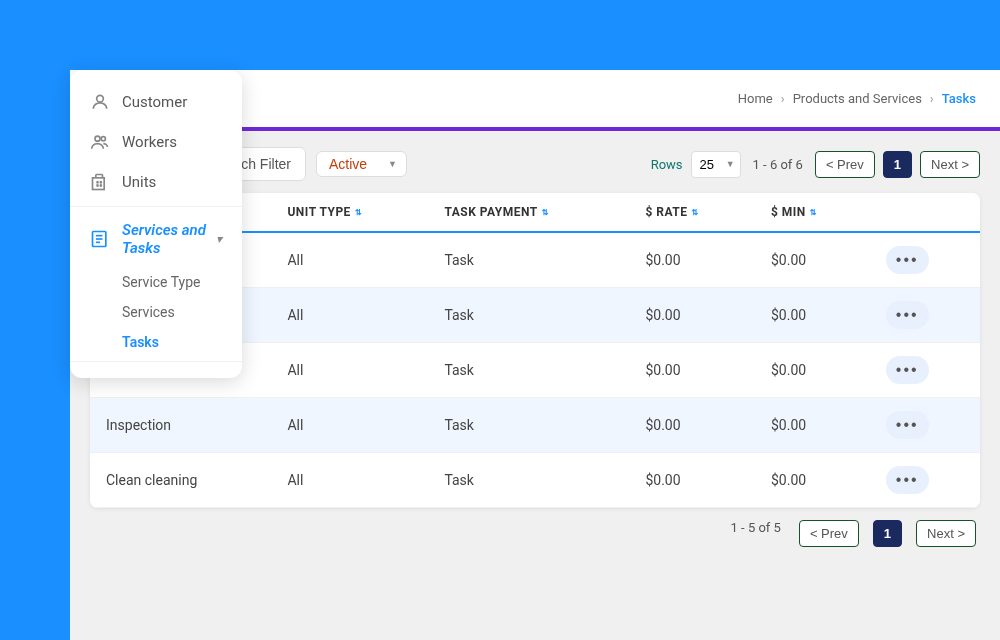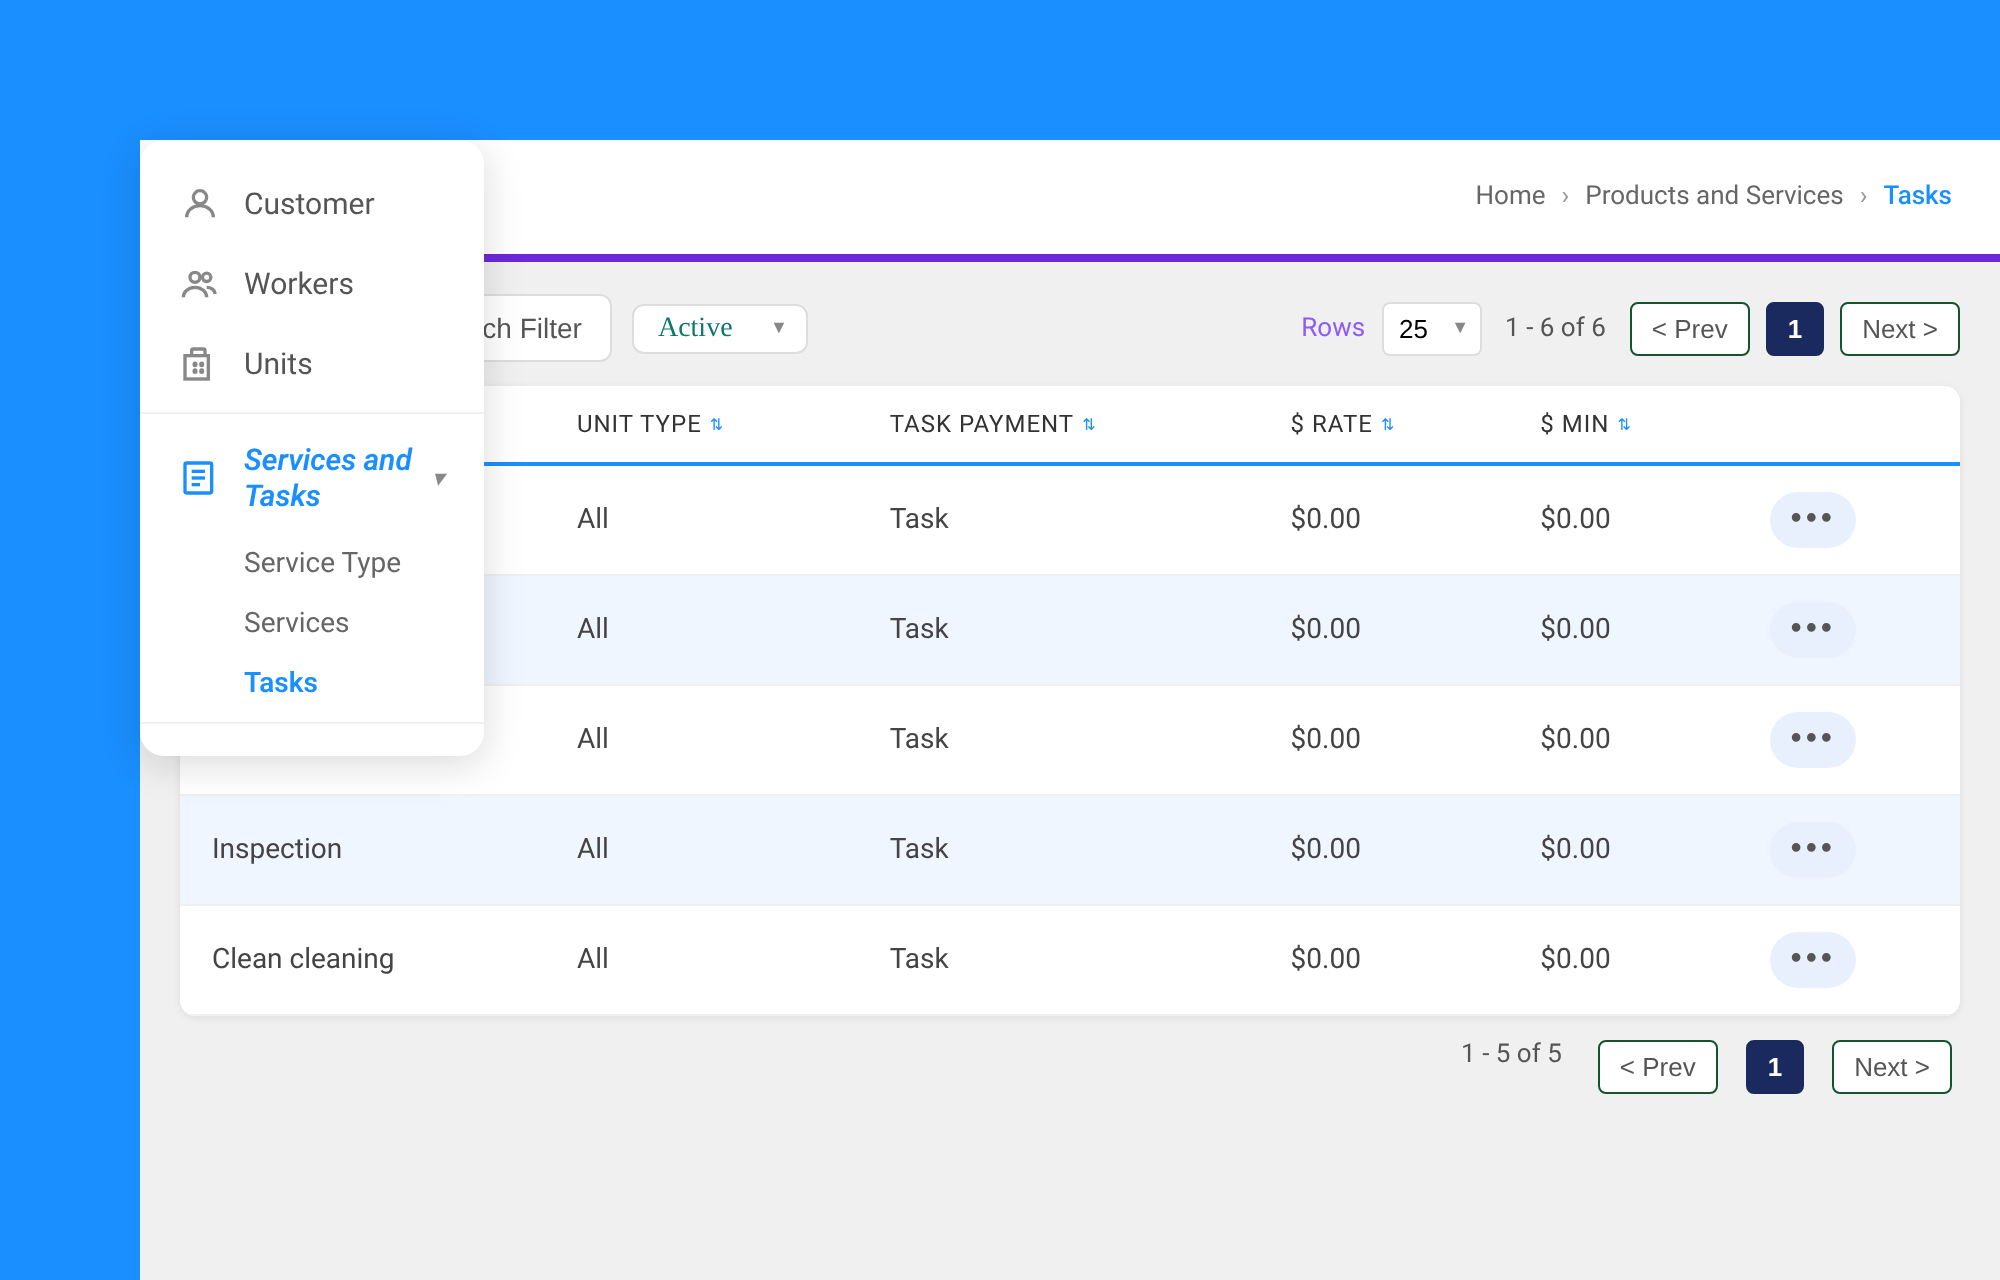--- a/index.html
+++ b/index.html
@@ -118,26 +118,25 @@
       height: 14px;
       color: #888;
     }
 
     .status-select {
       background: white;
       border: 1px solid #ddd;
       border-radius: 6px;
       padding: 4px 12px;
       font-size: 14px;
-      color: #0f766e;
+      color: #c2410c;
       cursor: pointer;
       appearance: none;
       padding-right: 28px;
       position: relative;
-      font-family: Liberation Serif, serif;
     }
 
     .select-wrapper {
       position: relative;
       display: inline-block;
     }
 
     .select-wrapper::after {
       content: '▼';
       font-size: 9px;
@@ -151,21 +150,21 @@
 
     .pagination-area {
       display: flex;
       align-items: center;
       gap: 8px;
       margin-left: auto;
       font-size: 13px;
       color: #555;
     }
 
-    .rows-label { font-size: 13px; color: #8b5cf6; }
+    .rows-label { font-size: 13px; color: #0f766e; }
 
     .rows-select {
       border: 1px solid #ddd;
       border-radius: 4px;
       padding: 5px 18px 5px 8px;
       font-size: 13px;
       appearance: none;
       background: white;
       cursor: pointer;
     }
@@ -221,21 +220,21 @@
 
     .tasks-table thead tr {
       background: white;
       border-bottom: 2px solid #1a8fff;
     }
 
     .tasks-table thead th {
       padding: 12px 16px;
       text-align: left;
       font-size: 12px;
-      font-weight: 400;
+      font-weight: 700;
       color: #333;
       letter-spacing: 0.5px;
       text-transform: uppercase;
       cursor: pointer;
       user-select: none;
     }
 
     .th-sort {
       display: inline-flex;
       align-items: center;

